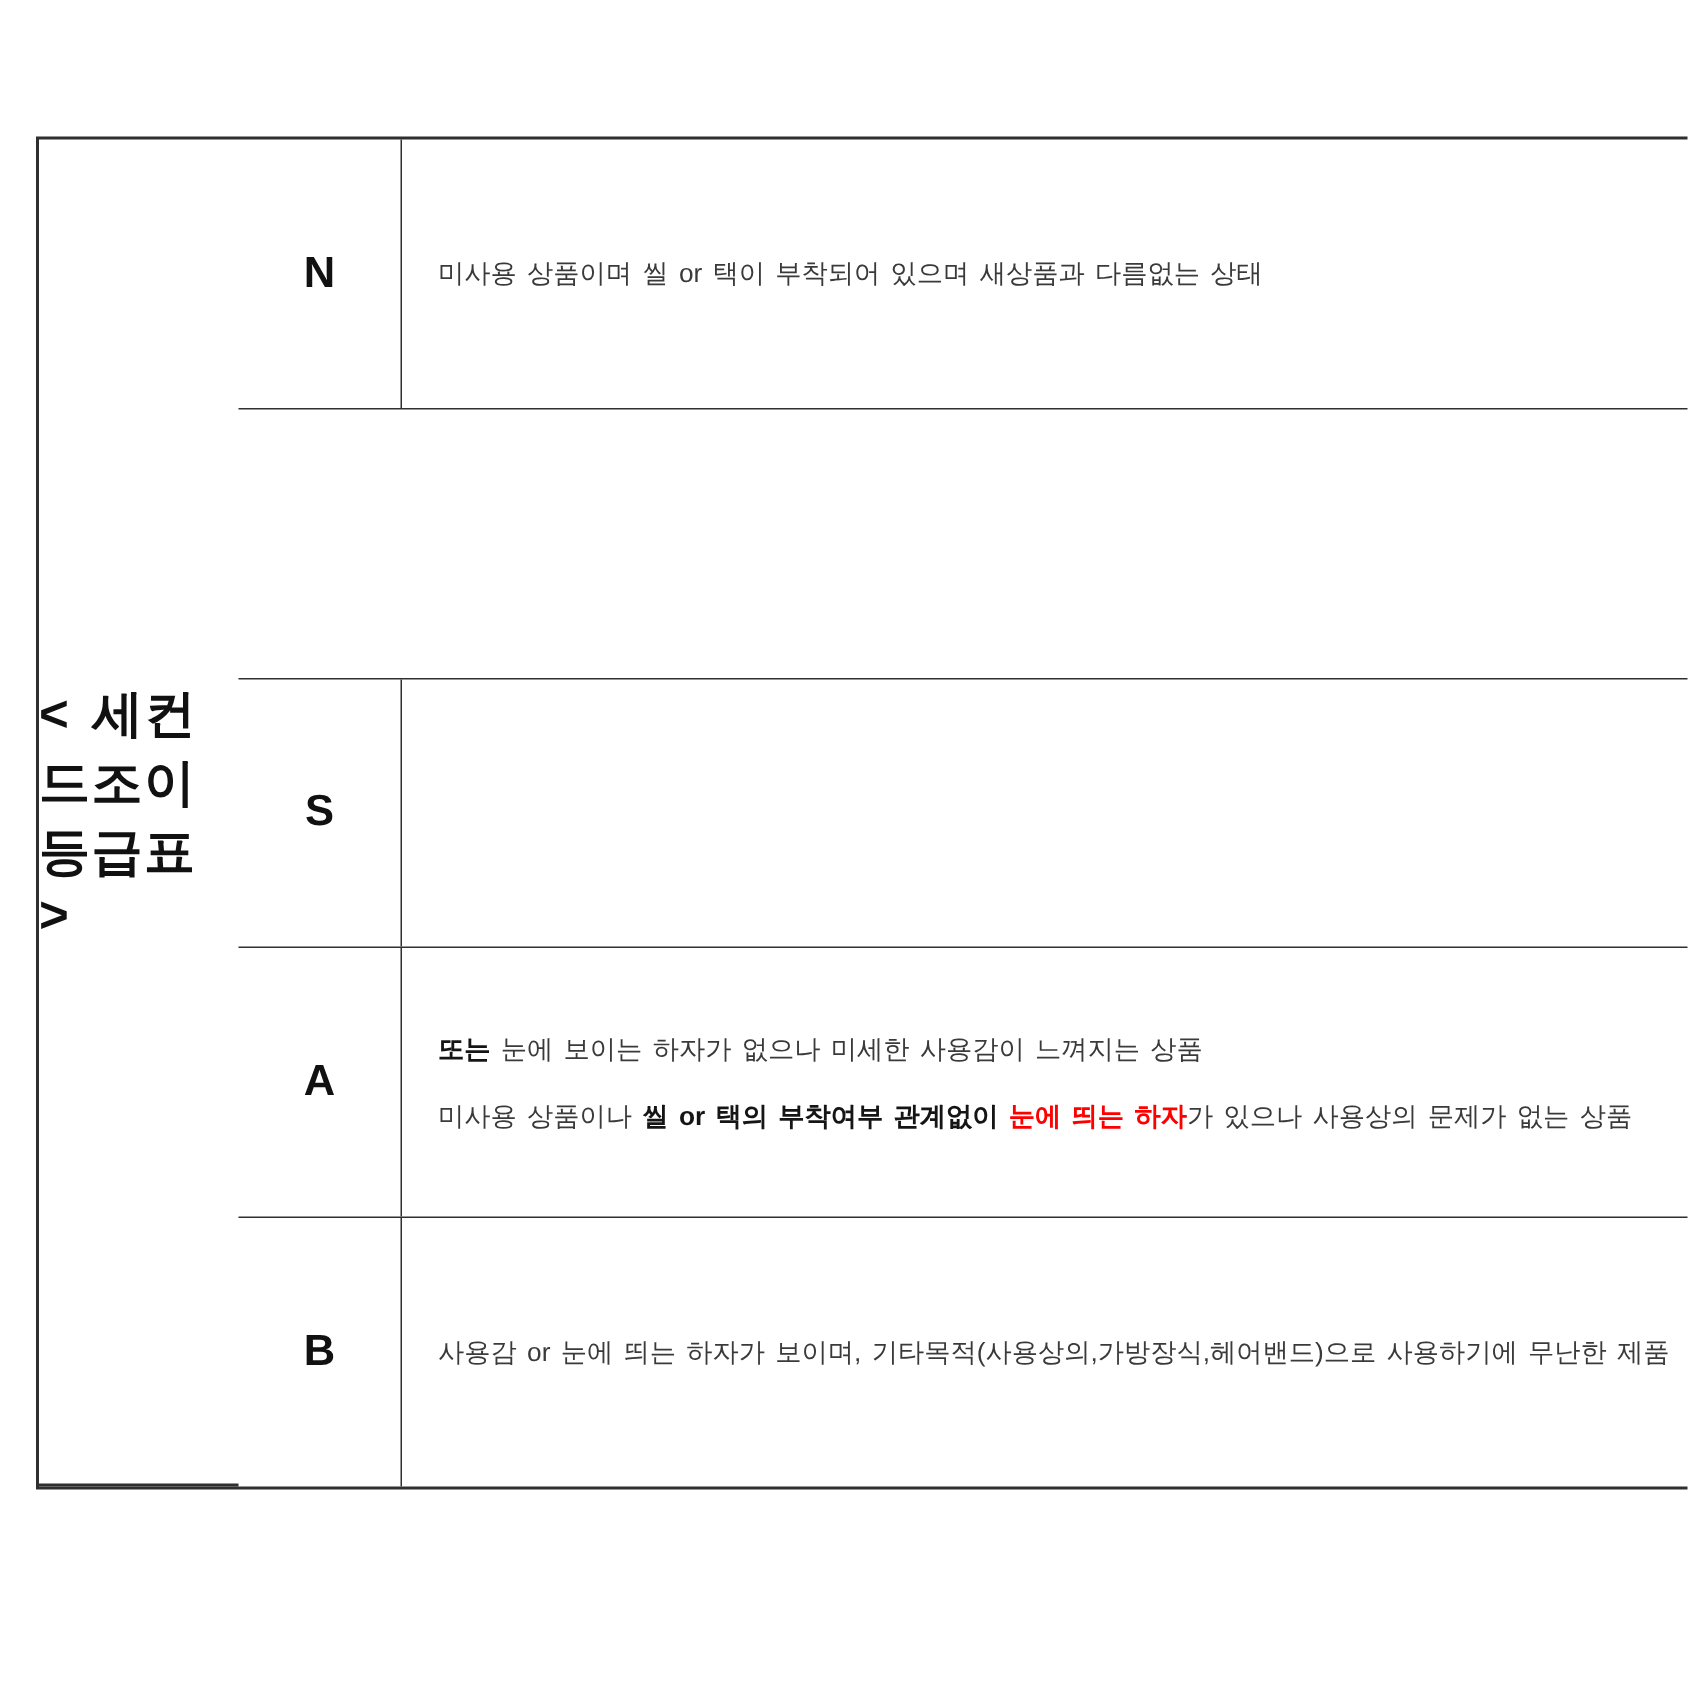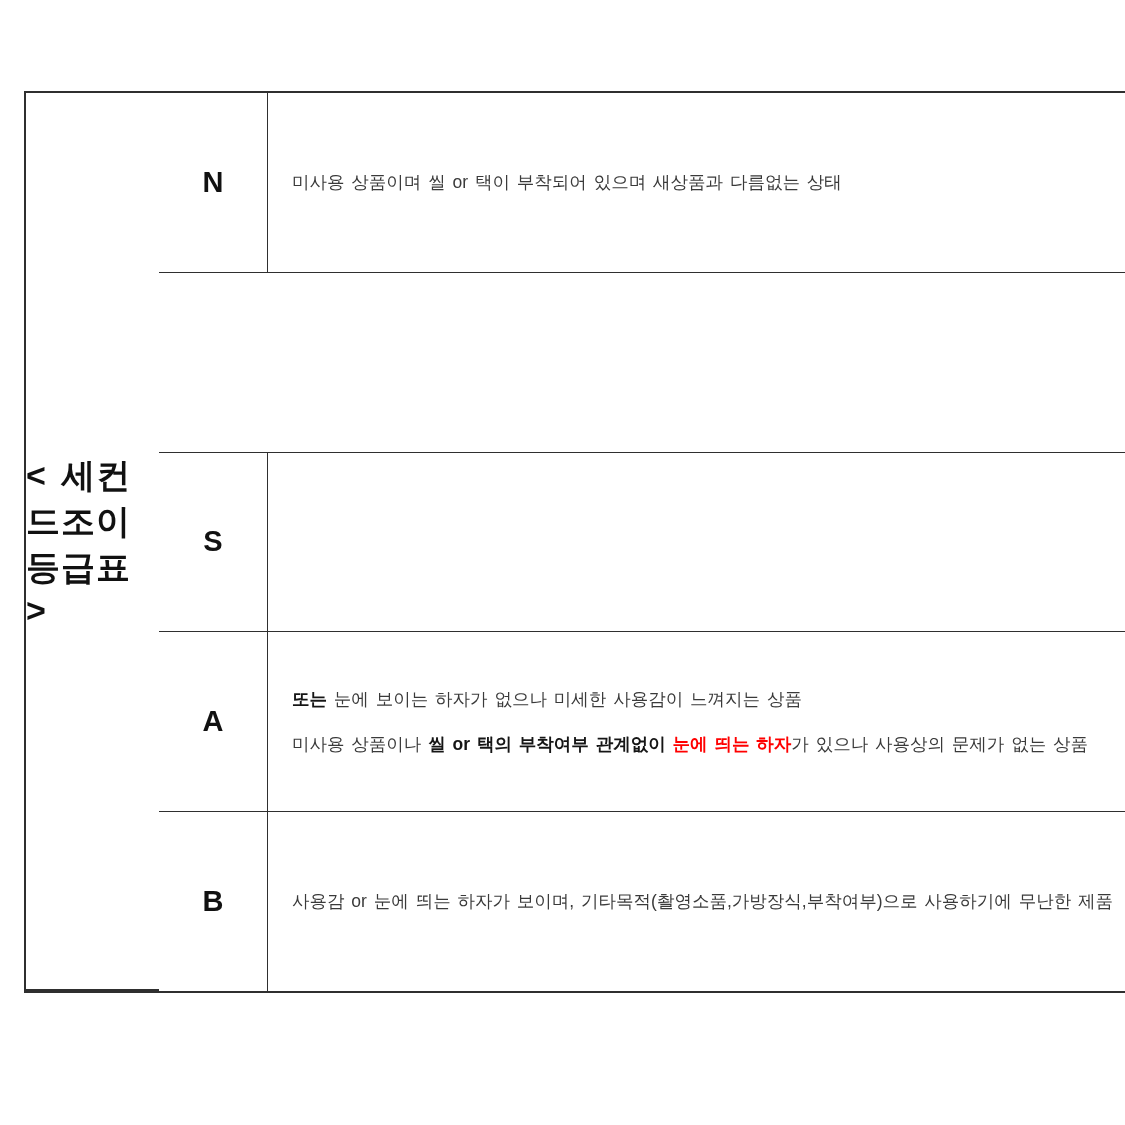--- a/index.html
+++ b/index.html
@@ -54,17 +54,17 @@
       <div class="row">
         <div class="grade-cell">A</div>
         <div class="desc-cell">
           <div class="line"><span class="seg b">또는</span><span class="seg"> 눈에 보이는 하자가 없으나 미세한 사용감이 느껴지는 상품</span></div>
           <div class="line"><span class="seg">미사용 상품이나 </span><span class="seg b">씰 or 택의 부착여부 관계없이 </span><span class="seg b" style="color: rgb(255, 0, 0);">눈에 띄는 하자</span><span class="seg">가 있으나 사용상의 문제가 없는 상품</span></div>
         </div>
       </div>
       <div class="row">
         <div class="grade-cell">B</div>
         <div class="desc-cell">
-          <div class="line"><span class="seg">사용감 or 눈에 띄는 하자가 보이며, 기타목적(촬영소품,가방장식,부착여부)으로 사용하기에 무난한 제품</span></div>
+          <div class="line"><span class="seg">사용감 or 눈에 띄는 하자가 보이며, 기타목적(사용상의,가방장식,헤어밴드)으로 사용하기에 무난한 제품</span></div>
         </div>
       </div>
     </div>
 </div>
 
 </body></html>

